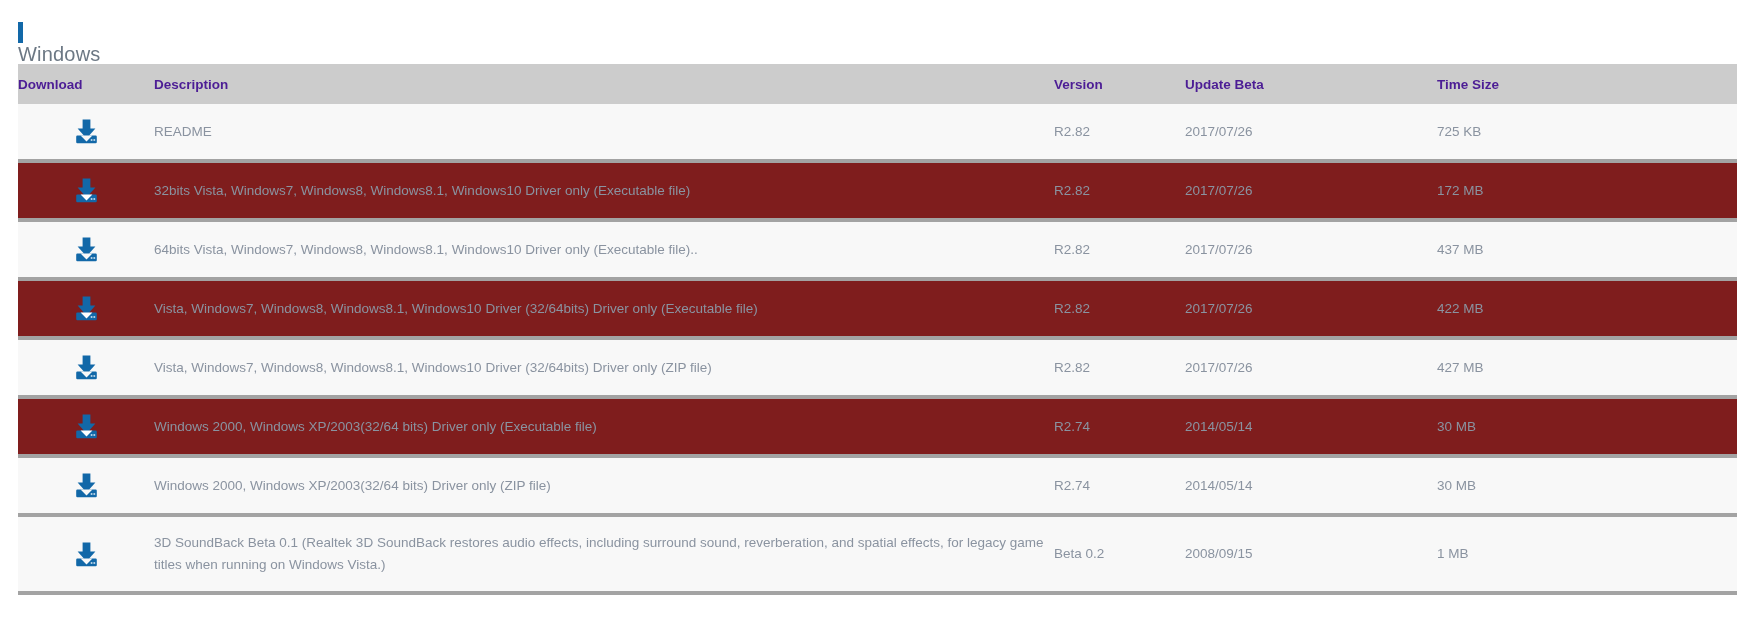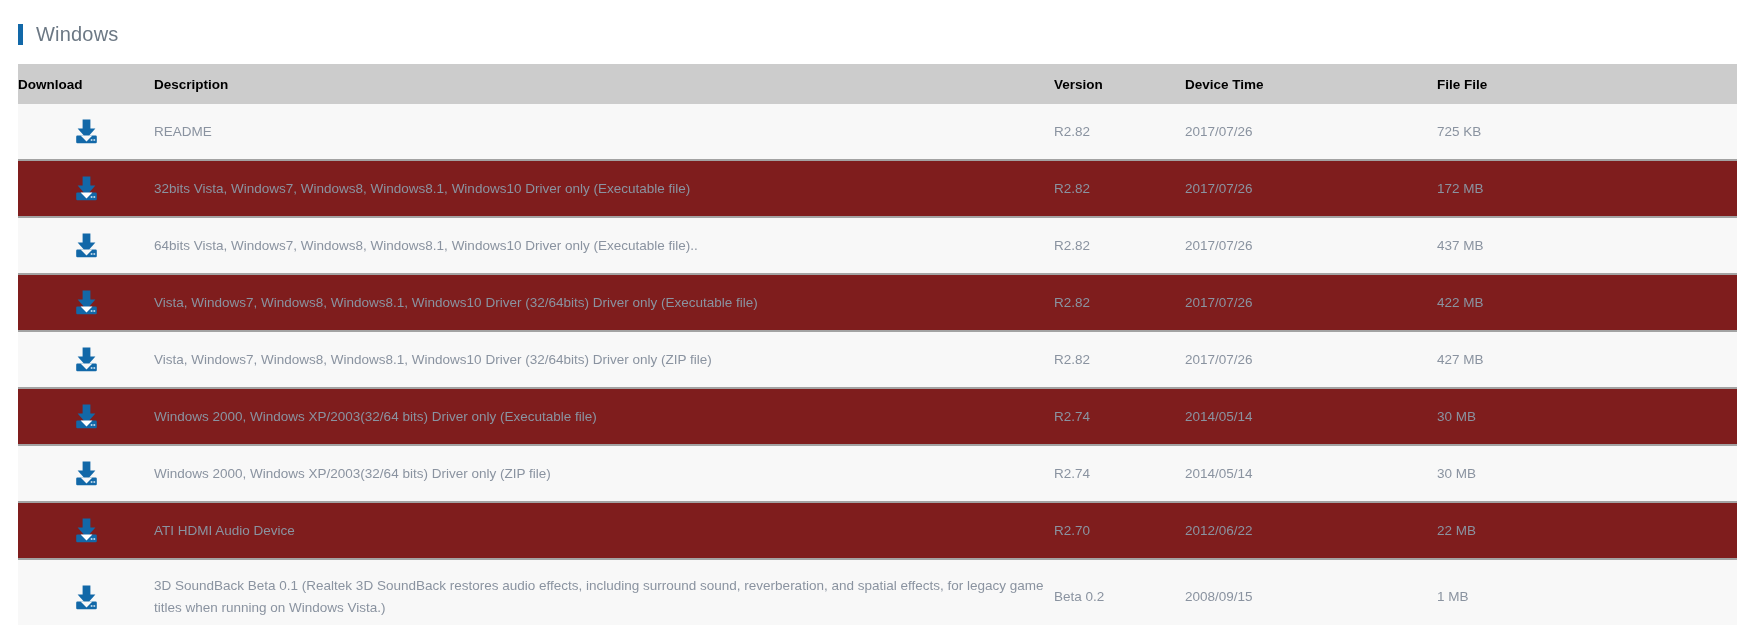--- a/index.html
+++ b/index.html
@@ -18,24 +18,25 @@
     position: relative;
     width: 1755px;
     height: 625px;
     background: #ffffff;
     box-sizing: border-box;
   }
 
   
   .section-head {
     display: flex;
-    align-items: center;
+    align-items: flex-start;
     padding: 22px 0 0 18px;
     height: 46px;
     box-sizing: border-box;
+    flex-direction: column;
   }
   .section-bar {
     width: 5px;
     height: 21px;
     background: #1268a8;
     margin-right: 13px;
     flex: 0 0 auto;
   }
   .section-title {
     font-size: 20px;
@@ -51,21 +52,21 @@
     width: 1719px;
     box-sizing: border-box;
   }
   table.dl {
     width: 100%;
     border-collapse: collapse;
     table-layout: fixed;
   }
   table.dl thead th {
     background: #cccccc;
-    color: #000000;
+    color: #4c1d95;
     font-size: 13.5px;
     font-weight: bold;
     text-align: left;
     padding: 13px 0 12px 0;
     height: 38px;
     box-sizing: border-box;
     border: none;
     white-space: nowrap;
   }
   .col-dl    { width: 136px; }
@@ -79,21 +80,21 @@
   thead th.h-ver  { padding-left: 0; margin-left: 48px; }
   thead th.h-time { padding-left: 0; }
   thead th.h-size { padding-left: 0; }
 
   table.dl tbody td {
     font-size: 13.5px;
     color: #8a93a0;
     font-weight: 400;
     vertical-align: middle;
     padding: 15px 0 15px 0;
-    border-bottom: 2px solid #a3a3a3;
+    border-bottom: 4px solid #a3a3a3;
     line-height: 22px;
   }
   tbody tr.odd  td { background: #f8f8f8; }
   tbody tr.even td { background: #7f1d1d; }
 
   td.c-dl   { text-align: left; padding-left: 0; }
   td.c-desc { padding-right: 22px; }
   td.c-ver  { }
   td.c-time { }
   td.c-size { }
@@ -134,22 +135,22 @@
         <col class="col-desc">
         <col class="col-ver">
         <col class="col-time">
         <col class="col-size">
       </colgroup>
       <thead>
         <tr>
           <th class="h-dl">Download</th>
           <th class="h-desc">Description</th>
           <th class="h-ver">Version</th>
-          <th class="h-time">Device Time</th>
-          <th class="h-size">File File</th>
+          <th class="h-time">Update Beta</th>
+          <th class="h-size">Time Size</th>
         </tr>
       </thead>
       <tbody id="table-body">
   <tr class="odd">
     <td class="c-dl">
       <span class="dl-icon-cell">
         <svg class="dl-icon" viewBox="0 0 27 25" xmlns="http://www.w3.org/2000/svg">
           <rect x="9.6" y="0.5" width="7.8" height="10.4" fill="#1268a8"></rect>
           <polygon points="4.6,9.6 22.4,9.6 13.5,19.4" fill="#1268a8"></polygon>
           <rect x="3.2" y="16.6" width="20.6" height="7.6" rx="1.2" fill="#1268a8"></rect>
@@ -286,40 +287,20 @@
       </span>
     </td>
     <td class="c-desc">
       <a class="desc-link" href="#">Windows 2000, Windows XP/2003(32/64 bits) Driver only (ZIP file)</a>
     </td>
     <td class="c-ver">R2.74</td>
     <td class="c-time">2014/05/14</td>
     <td class="c-size">30 MB</td>
   </tr>
 
-  <tr class="even">
-    <td class="c-dl">
-      <span class="dl-icon-cell">
-        <svg class="dl-icon" viewBox="0 0 27 25" xmlns="http://www.w3.org/2000/svg">
-          <rect x="9.6" y="0.5" width="7.8" height="10.4" fill="#1268a8"></rect>
-          <polygon points="4.6,9.6 22.4,9.6 13.5,19.4" fill="#1268a8"></polygon>
-          <rect x="3.2" y="16.6" width="20.6" height="7.6" rx="1.2" fill="#1268a8"></rect>
-          <polygon points="7.6,16.6 19.4,16.6 13.5,22.4" fill="#ffffff"></polygon>
-          <circle cx="18.6" cy="21.0" r="1.05" fill="#bcd6e8"></circle>
-          <circle cx="21.3" cy="21.0" r="1.05" fill="#bcd6e8"></circle>
-        </svg>
-      </span>
-    </td>
-    <td class="c-desc">
-      <a class="desc-link" href="#">ATI HDMI Audio Device</a>
-    </td>
-    <td class="c-ver">R2.70</td>
-    <td class="c-time">2012/06/22</td>
-    <td class="c-size">22 MB</td>
-  </tr>
 
   <tr class="odd row-tall">
     <td class="c-dl">
       <span class="dl-icon-cell">
         <svg class="dl-icon" viewBox="0 0 27 25" xmlns="http://www.w3.org/2000/svg">
           <rect x="9.6" y="0.5" width="7.8" height="10.4" fill="#1268a8"></rect>
           <polygon points="4.6,9.6 22.4,9.6 13.5,19.4" fill="#1268a8"></polygon>
           <rect x="3.2" y="16.6" width="20.6" height="7.6" rx="1.2" fill="#1268a8"></rect>
           <polygon points="7.6,16.6 19.4,16.6 13.5,22.4" fill="#f8f8f8"></polygon>
           <circle cx="18.6" cy="21.0" r="1.05" fill="#bcd6e8"></circle>

